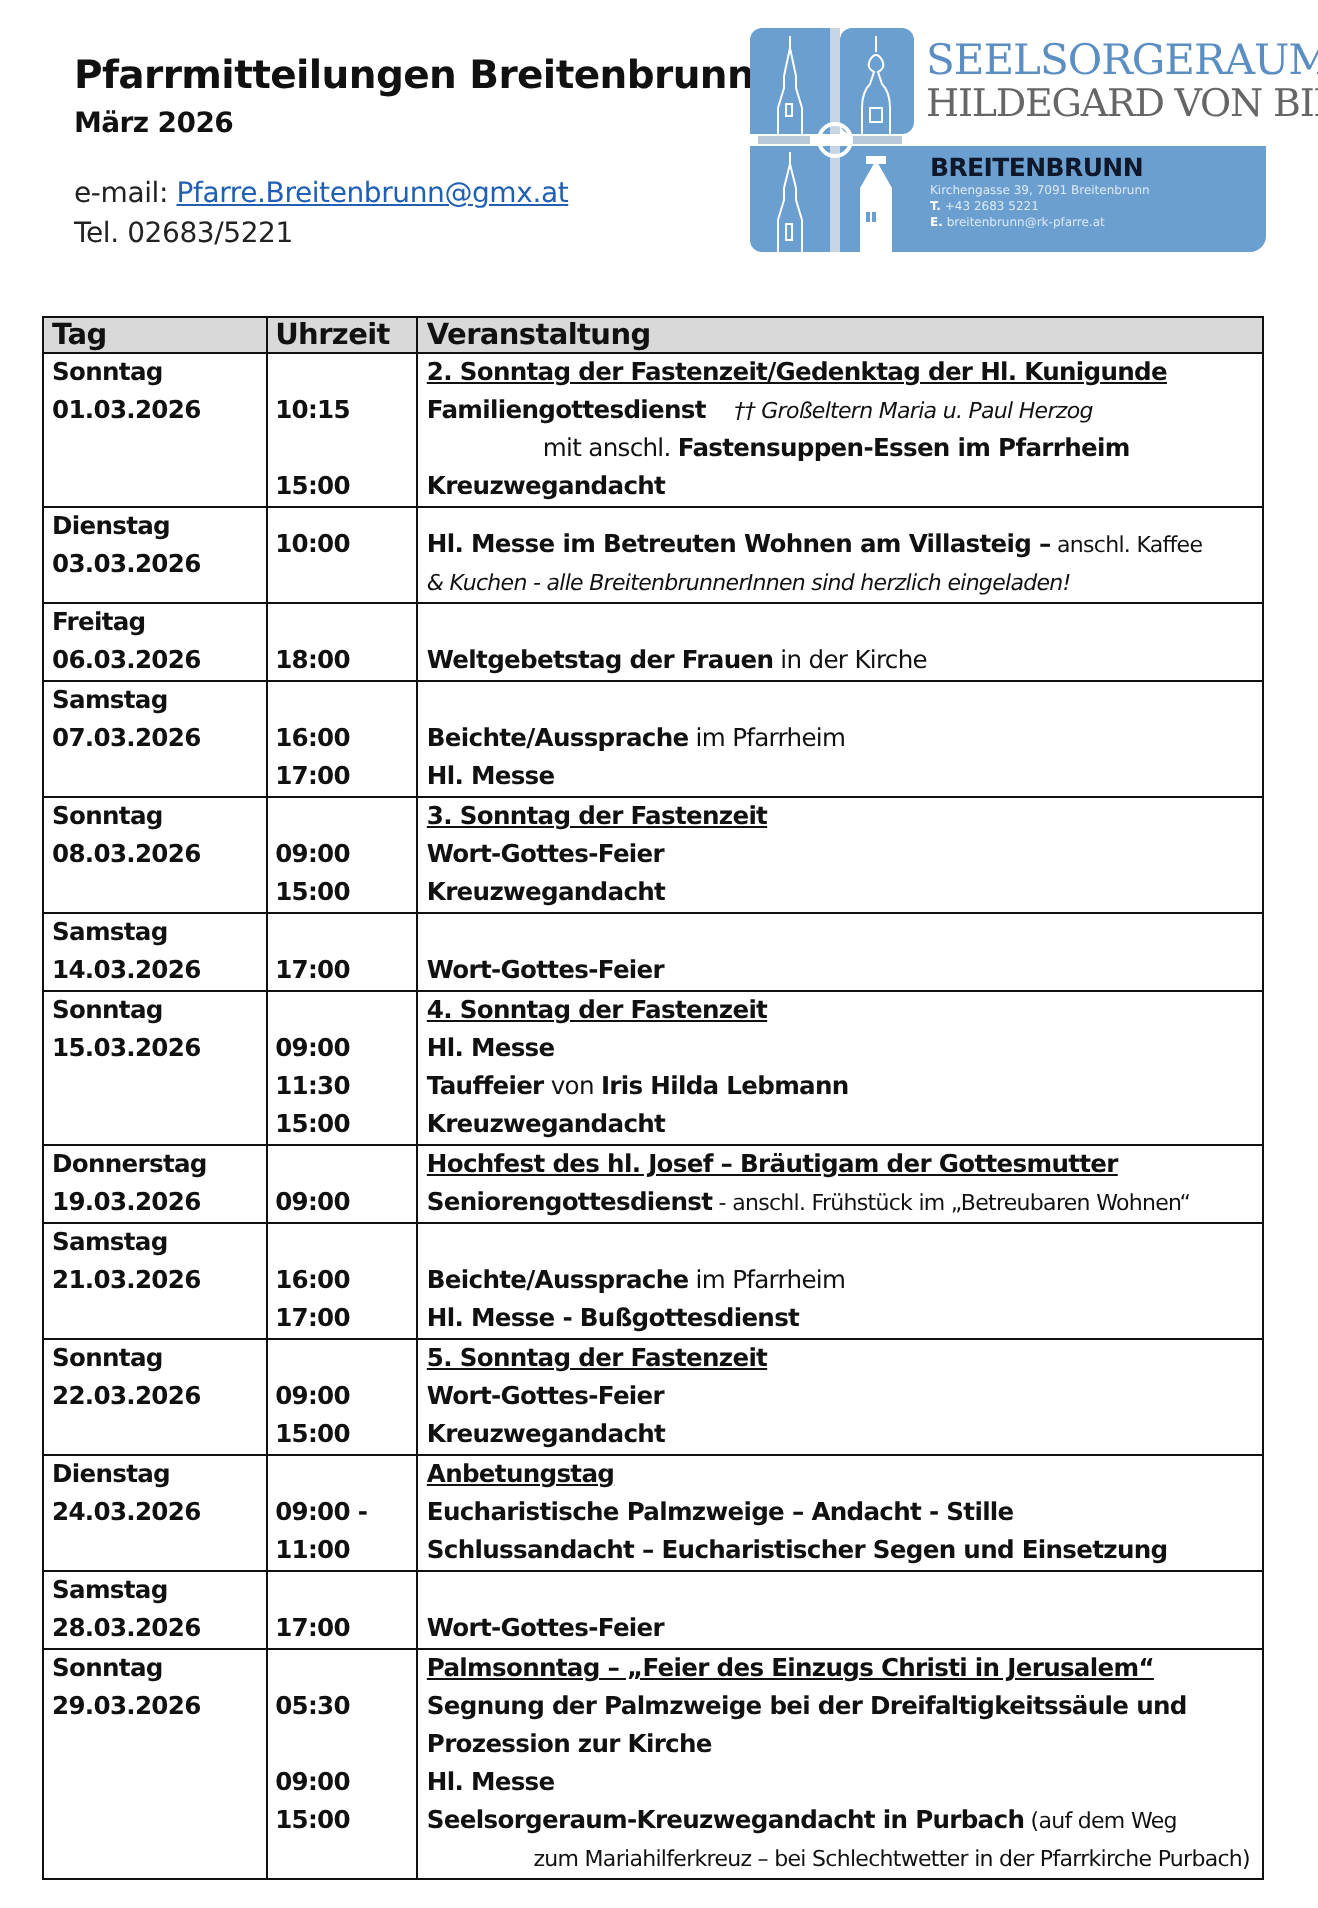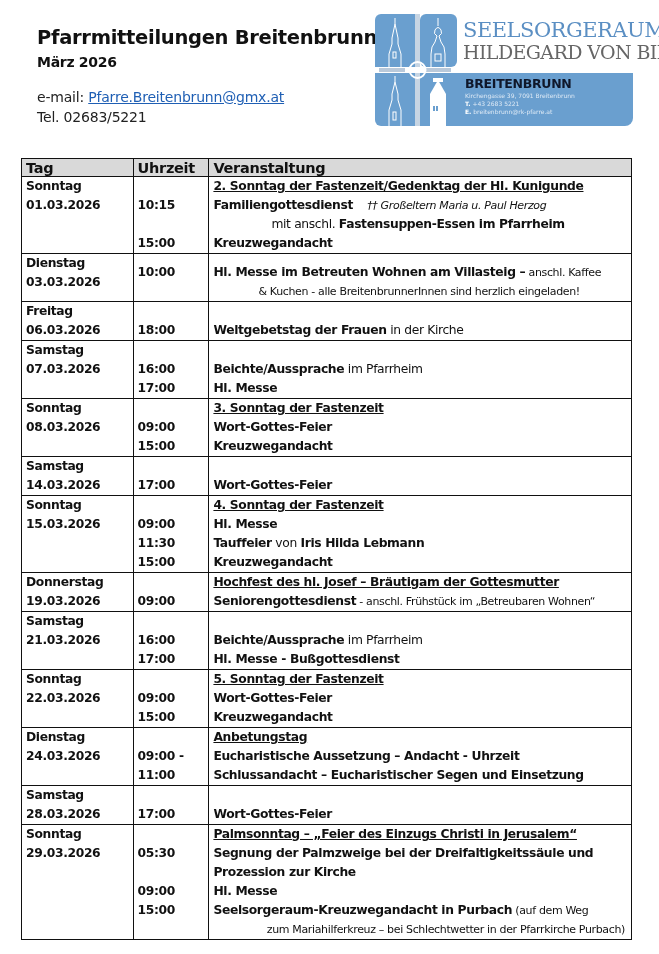--- a/index.html
+++ b/index.html
@@ -125,21 +125,21 @@
           <div class="line">03.03.2026</div>
         </td>
         <td class="time">
           <div class="gap-half"></div>
           <div class="line">10:00</div>
           <div class="line"></div>
         </td>
         <td class="ev">
           <div class="gap-half"></div>
           <div class="line"><span class="b">Hl. Messe im Betreuten Wohnen am Villasteig –</span><span class="s"> anschl. Kaffee</span></div>
-          <div class="line" style="text-align: center; padding-right: 2px;"><span class="s">&amp; Kuchen - alle BreitenbrunnerInnen sind herzlich eingeladen!</span></div>
+          <div class="line" style="text-align: left; padding-right: 2px; font-style: italic;"><span class="s">&amp; Kuchen - alle BreitenbrunnerInnen sind herzlich eingeladen!</span></div>
         </td>
       </tr>
       <tr>
         <td class="day">
           <div class="line">Freitag</div>
           <div class="line">06.03.2026</div>
         </td>
         <td class="time">
           <div class="line"></div>
           <div class="line">18:00</div>
@@ -264,21 +264,21 @@
           <div class="line">Dienstag</div>
           <div class="line">24.03.2026</div>
         </td>
         <td class="time">
           <div class="line"></div>
           <div class="line">09:00 -</div>
           <div class="line">11:00</div>
         </td>
         <td class="ev">
           <div class="line"><span class="u">Anbetungstag</span></div>
-          <div class="line"><span class="b">Eucharistische Aussetzung – Andacht - Uhrzeit</span></div>
+          <div class="line"><span class="b">Eucharistische Palmzweige – Andacht - Stille</span></div>
           <div class="line"><span class="b">Schlussandacht – Eucharistischer Segen und Einsetzung</span></div>
         </td>
       </tr>
       <tr>
         <td class="day">
           <div class="line">Samstag</div>
           <div class="line">28.03.2026</div>
         </td>
         <td class="time">
           <div class="line"></div>

